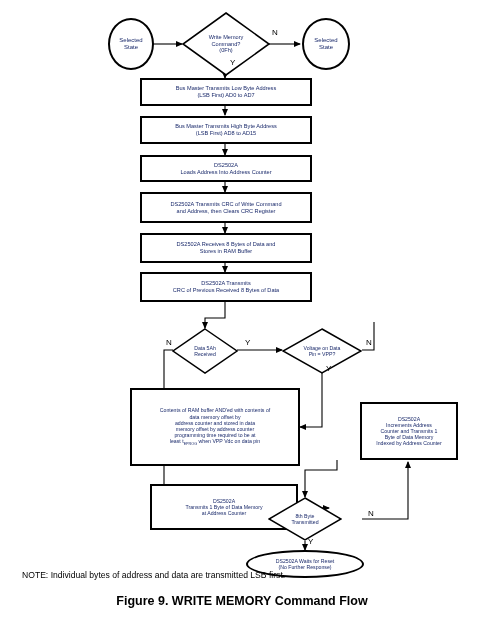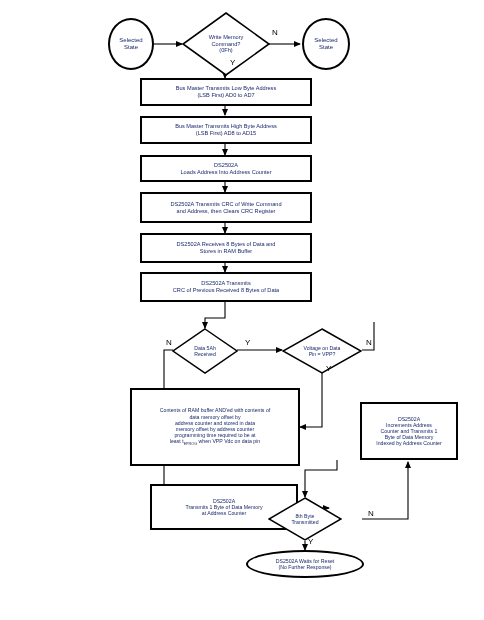--- a/index.html
+++ b/index.html
@@ -273,14 +273,16 @@
 
   <div class="edge-label" style="left:166px; top:338px;">N</div>
   <div class="edge-label" style="left:245px; top:338px;">Y</div>
 
   <div class="edge-label" style="left:366px; top:338px;">N</div>
   <div class="edge-label" style="left:326px; top:364px;">Y</div>
 
   <div class="edge-label" style="left:368px; top:509px;">N</div>
   <div class="edge-label" style="left:308px; top:537px;">Y</div>
 
+  <div id="note">NOTE: Individual bytes of address and data are transmitted LSB first.</div>
+  <div id="caption">Figure 9.  WRITE MEMORY Command Flow</div>
 
 </div>
 
 </body></html>

